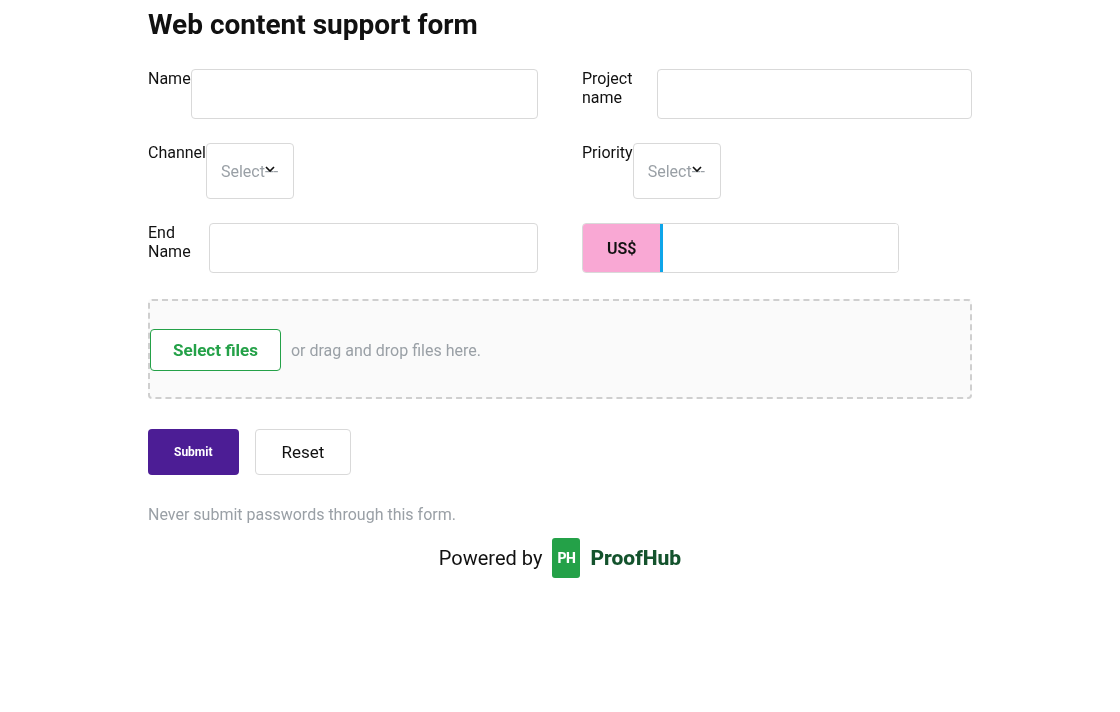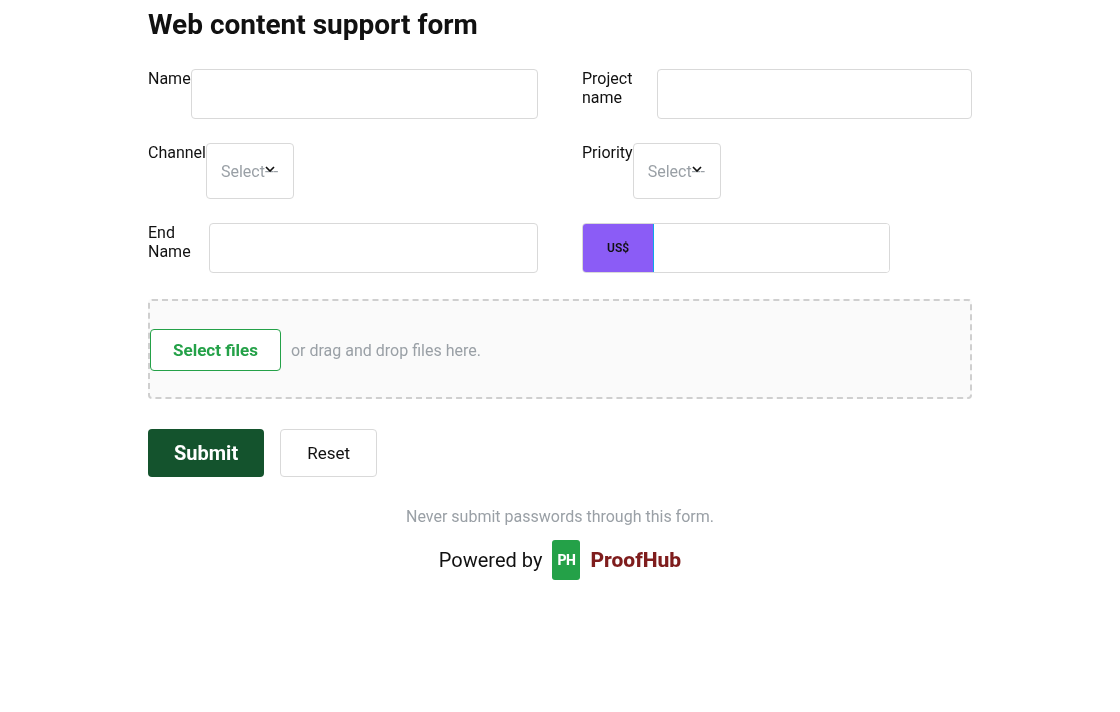--- a/index.html
+++ b/index.html
@@ -72,26 +72,26 @@
       pointer-events: none;
     }
     .currency-field {
       display: flex;
       border: 1px solid #d9d9d9;
       border-radius: 4px;
       overflow: hidden;
       height: 50px;
     }
     .currency-prefix {
-      background: #8b5cf6;
-      border-right: 1px solid #0ea5e9;
+      background: #f9a8d4;
+      border-right: 3px solid #0ea5e9;
       padding: 0 24px;
       display: flex;
       align-items: center;
-      font-size: 12px;
+      font-size: 16px;
       font-weight: 600;
       color: #111;
     }
     .currency-input {
       flex: 1;
       border: none;
       padding: 0 14px;
       font-size: 16px;
       color: #111;
       background: #fff;
@@ -121,44 +121,44 @@
     .dropzone-text {
       color: #9aa0a6;
       font-size: 16px;
     }
     .actions {
       margin-top: 30px;
       display: flex;
       gap: 16px;
     }
     .submit-btn {
-      background: #14532d;
+      background: #4c1d95;
       color: #fff;
       border: none;
       border-radius: 4px;
       padding: 12px 26px;
-      font-size: 20px;
+      font-size: 12px;
       font-weight: 700;
       cursor: pointer;
       font-family: inherit;
     }
     .reset-btn {
       background: #fff;
       color: #111;
       border: 1px solid #d9d9d9;
       border-radius: 4px;
       padding: 12px 26px;
       font-size: 17px;
       font-weight: 400;
       cursor: pointer;
       font-family: inherit;
     }
     .footer {
       margin-top: 30px;
-      text-align: center;
+      text-align: left;
     }
     .footer-warning {
       color: #9aa0a6;
       font-size: 16px;
       margin-bottom: 14px;
     }
     .powered-by {
       display: flex;
       align-items: center;
       justify-content: center;
@@ -178,21 +178,21 @@
       align-items: center;
       justify-content: center;
       color: #fff;
       font-weight: 800;
       font-size: 14px;
       letter-spacing: -0.5px;
     }
     .brand-name {
       font-weight: 800;
       font-size: 21px;
-      color: #7f1d1d;
+      color: #14532d;
     }
   </style>
 </head>
 <body>
 
 <div class="container">
   <h1>Web content support form</h1>
 
   <div class="form-grid">
 

